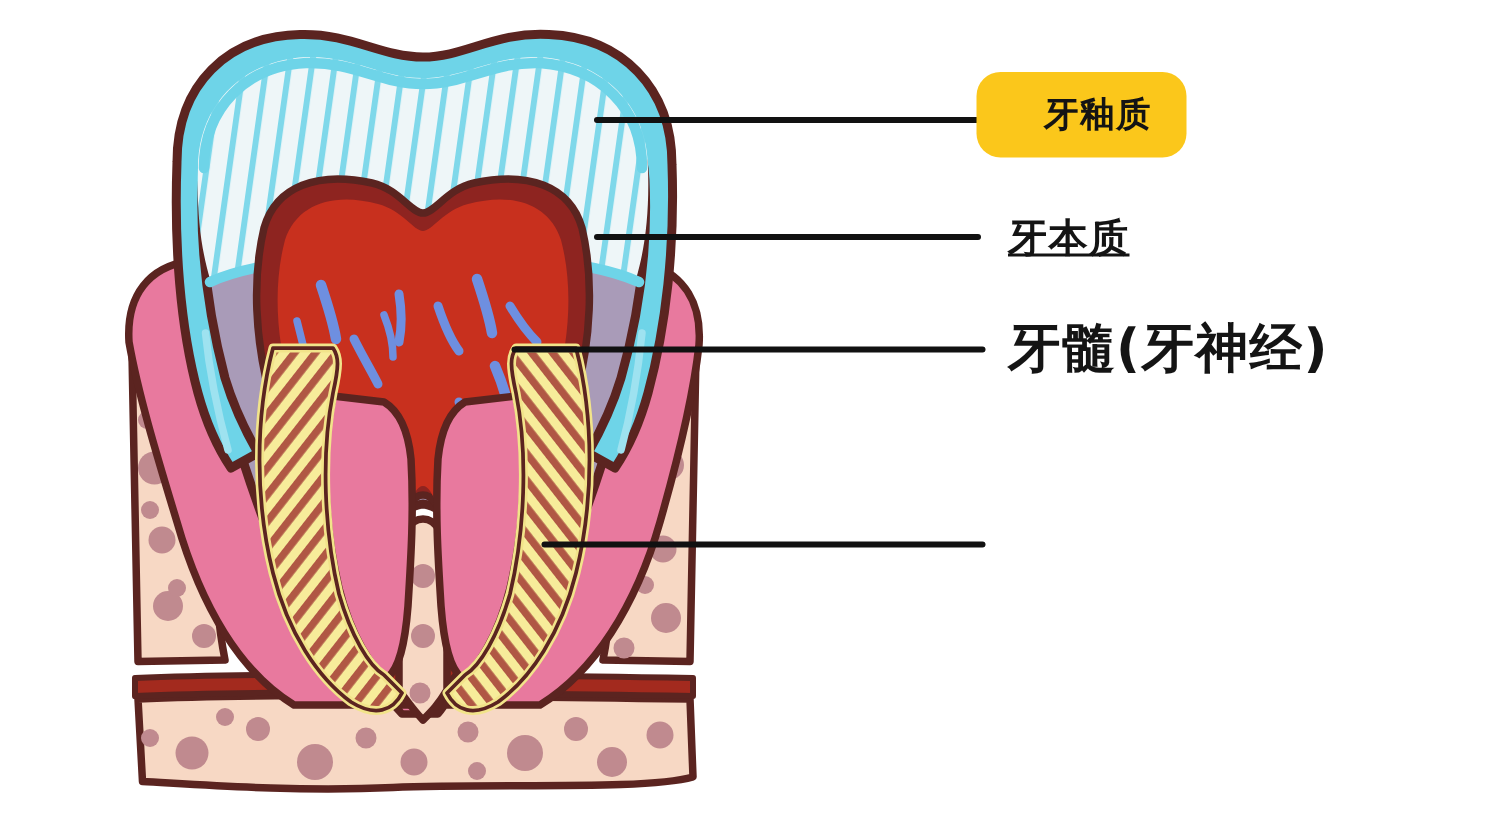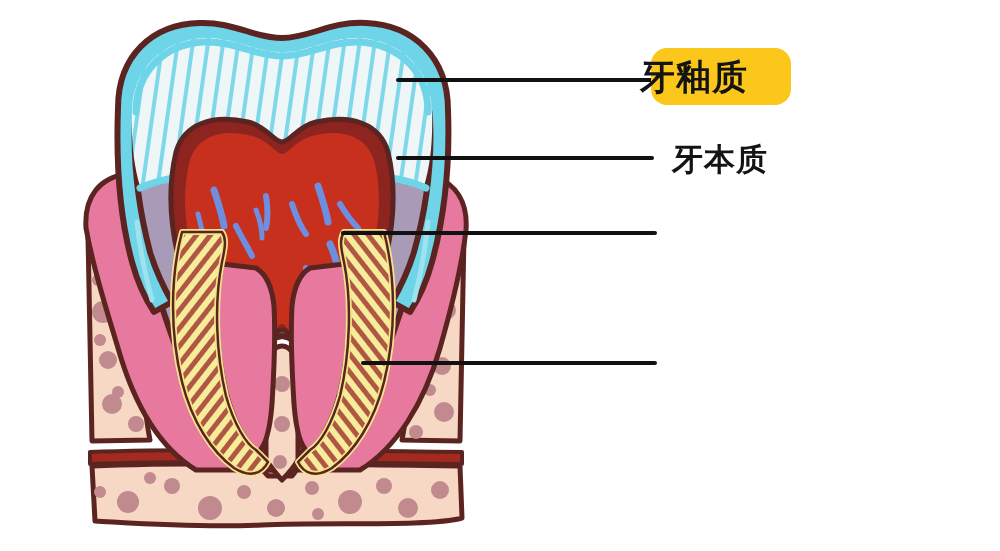--- a/index.html
+++ b/index.html
@@ -37,31 +37,32 @@
   .label-text {
     position: absolute;
     font-family: "DejaVu Sans", "Liberation Sans", sans-serif;
     font-weight: 700;
     color: #141414;
     white-space: nowrap;
     letter-spacing: 1px;
     pointer-events: auto;
   }
   .label-1 {
-    left: 640px;
+    left: 696px;
     top: 54px;
-    font-size: 35px;
+    font-size: 23px;
     line-height: 46px;
     z-index: 4;
   }
   .label-2 {
     left: 672px;
     top: 136px;
-    font-size: 31px;
+    font-size: 26px;
     line-height: 46px;
+    text-decoration: underline;
   }
   .label-3 {
     left: 672px;
     top: 210px;
     font-size: 35px;
     line-height: 46px;
   }
   .label-4 {
     left: 672px;
     top: 346px;
@@ -318,15 +319,16 @@
       <line x1="398" y1="158" x2="652" y2="158" stroke="#111111"></line>
       <line x1="343" y1="233" x2="655" y2="233" stroke="#111111"></line>
       <line x1="363" y1="363" x2="655" y2="363" stroke="#111111"></line>
     </g>
   </svg>
 
   <div class="label-layer">
     <div class="highlight-box" style="background: rgb(251, 199, 27);"></div>
     <div class="label-text label-1" style="color: rgb(20, 20, 20);">牙釉质</div>
     <div class="label-text label-2" style="color: rgb(20, 20, 20);">牙本质</div>
+    <div class="label-text label-3" style="color: rgb(20, 20, 20);">牙髓(牙神经)</div>
   </div>
 
 </div>
 
 </body></html>

